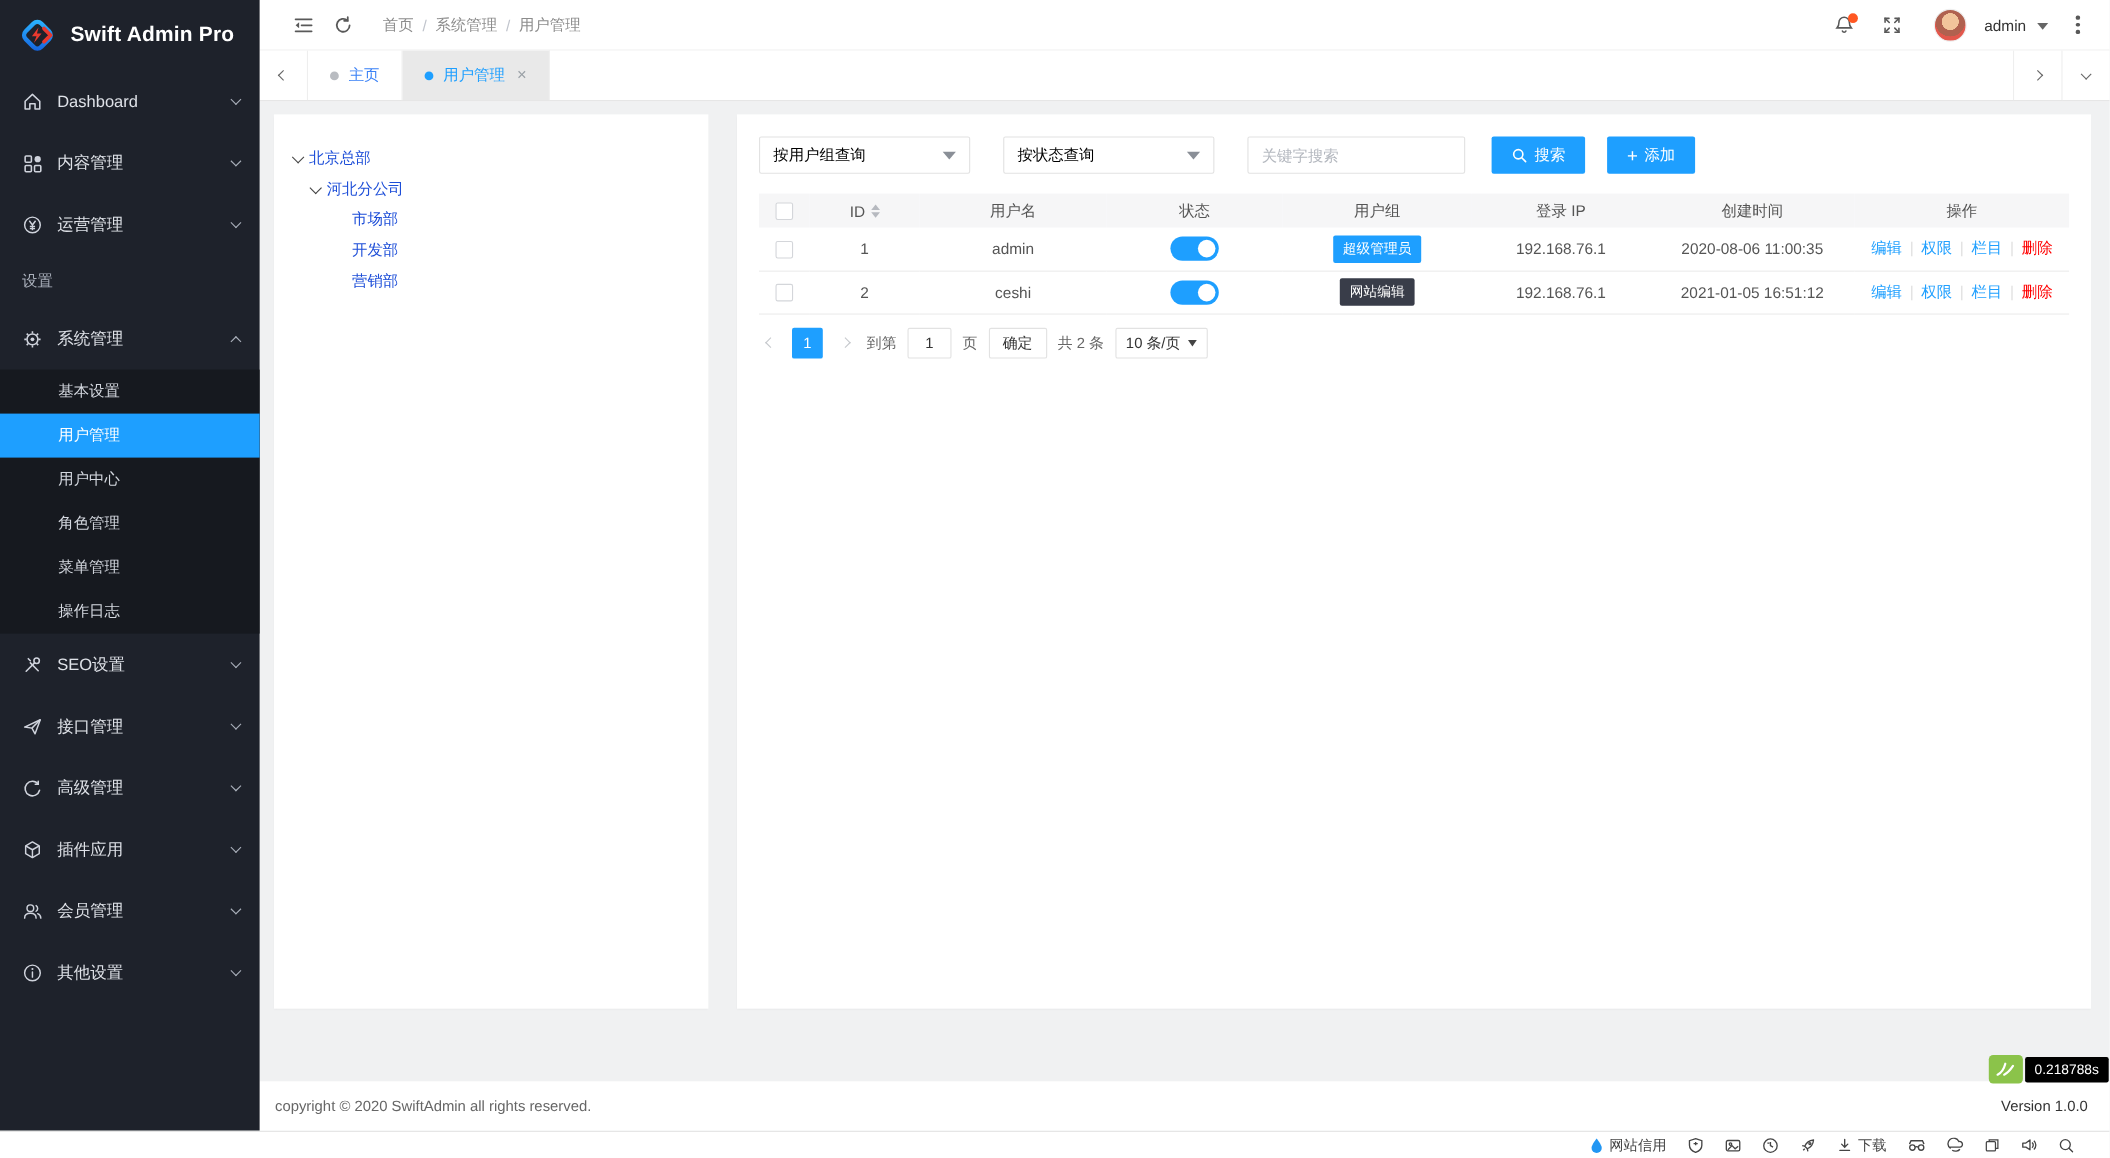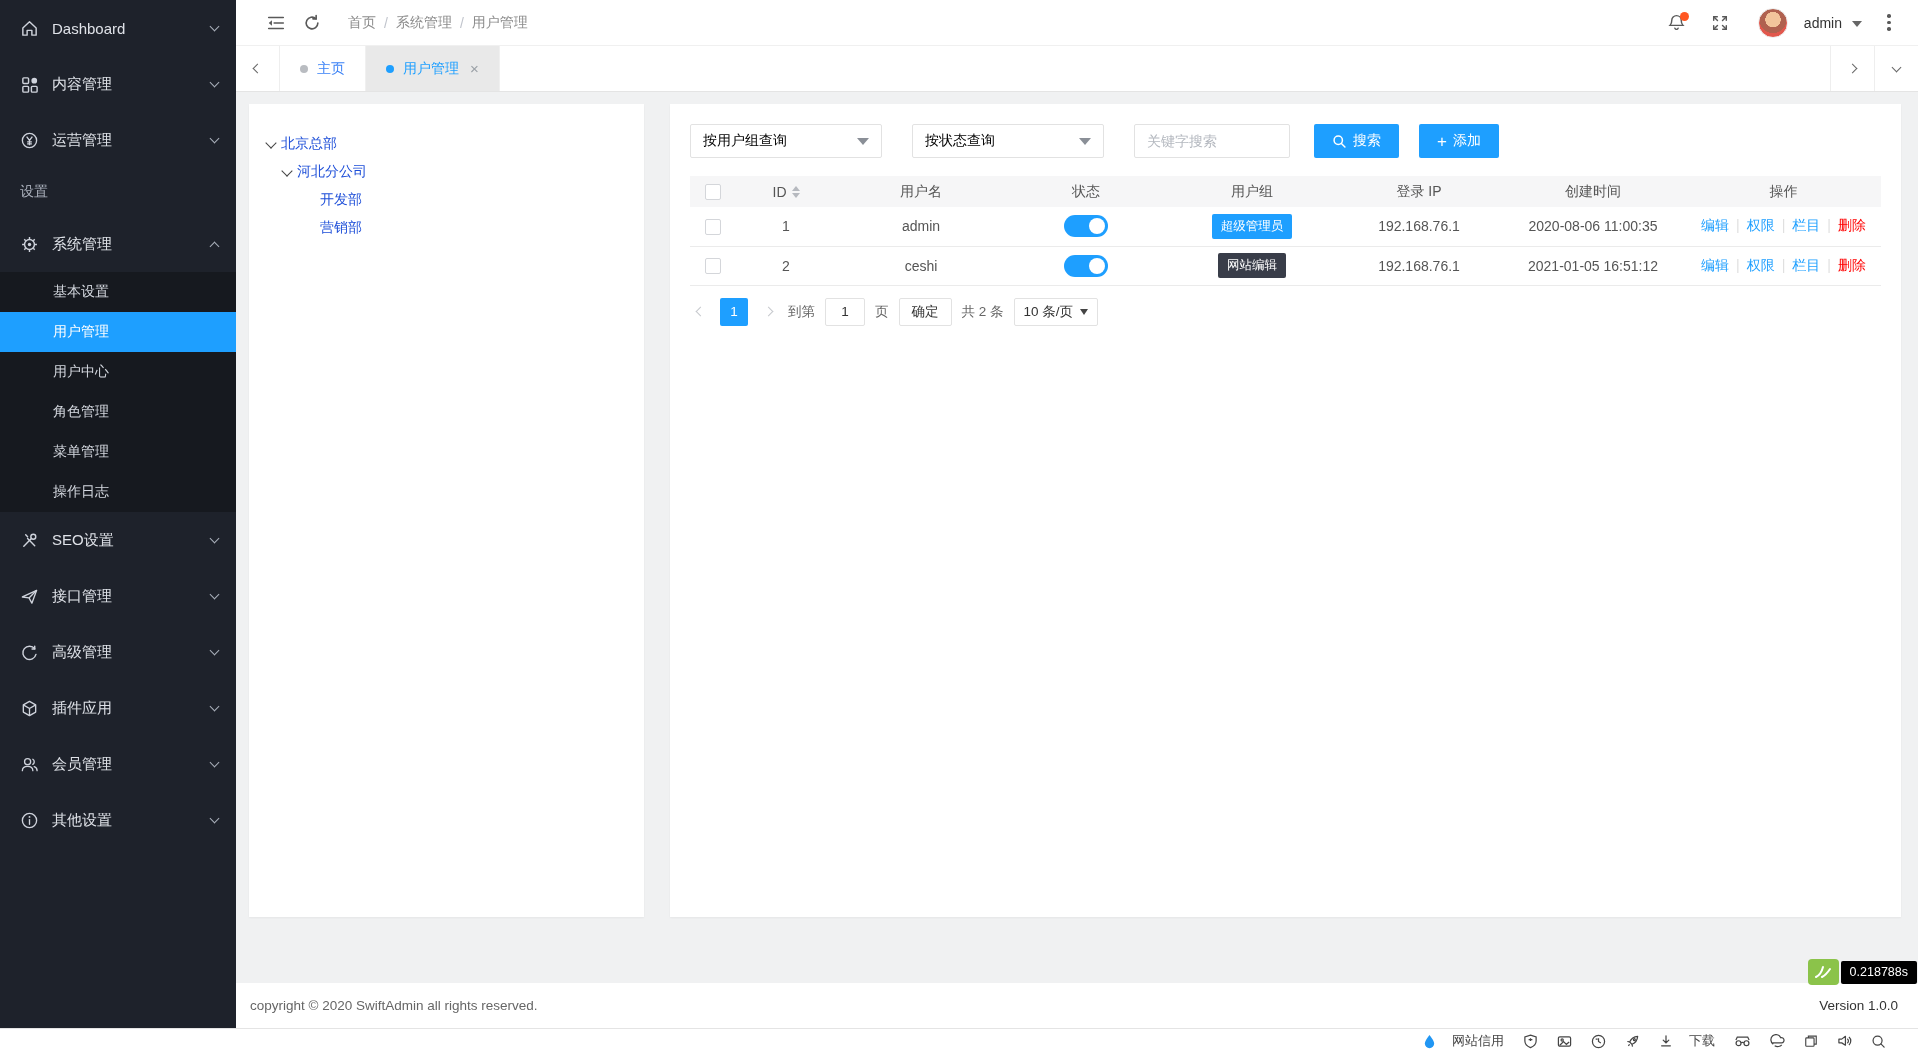--- a/index.html
+++ b/index.html
@@ -57,21 +57,21 @@
 
   
   .tree-row { display:flex; align-items:center; height:28px; color:#1d4ed8; font-size:14px; cursor:pointer; }
   .tree-row .tcaret { color:#444; margin-right:6px; width:8px; height:8px; border-width:1.5px; }
   .ind-1 { padding-left:16px; } .ind-2 { padding-left:53px; }
 
   
   .filter-row { display:flex; align-items:center; }
   .fake-select { width:192px; height:34px; border:1px solid #e2e2e2; border-radius:2px; display:flex; align-items:center; padding:0 12px; color:#000000; margin-right:30px; cursor:pointer; background:#fff; }
   .fake-select .fs-caret { margin-left:auto; width:0; height:0; border-left:6px solid transparent; border-right:6px solid transparent; border-top:7px solid #8a8f97; }
-  .kw-input { width:156px; height:34px; border:1px solid #e2e2e2; border-radius:2px; padding:0 12px; font-size:14px; color:#555; outline:none; }
+  .kw-input { width:198px; height:34px; border:1px solid #e2e2e2; border-radius:2px; padding:0 12px; font-size:14px; color:#555; outline:none; }
   .kw-input::placeholder { color:#b4b8bf; }
   .btn { height:34px; padding:0 18px; background:#1e9fff; border:none; border-radius:2px; color:#fff; font-size:14px; display:flex; align-items:center; gap:6px; cursor:pointer; font-family:inherit; }
   .btn.search { margin-left:24px; }
   .btn.add { margin-left:20px; }
   .btn .plus { font-size:17px; line-height:1; }
 
   
   table { width:100%; border-collapse:collapse; margin-top:18px; table-layout:fixed; }
   thead tr { background:#f6f6f7; height:31px; }
   th { font-weight:normal; color:#555; font-size:14px; text-align:center; }
@@ -101,31 +101,47 @@
   .pg-select { height:28px; border:1px solid #e2e2e2; border-radius:2px; display:flex; align-items:center; gap:7px; padding:0 9px; color:#333; cursor:pointer; background:#fff; }
   .pg-select .fs-caret { width:0; height:0; border-left:4.5px solid transparent; border-right:4.5px solid transparent; border-top:6px solid #444; }
 
   
   .footer { position:absolute; left:236px; top:983px; right:0; height:45px; background:#fff; display:flex; align-items:center; padding:0 20px 0 14px; color:#666; font-size:13.5px; }
   .footer .version { margin-left:auto; color:#333; }
   .debug { position:absolute; top:959px; right:1px; display:flex; align-items:center; z-index:6; }
   .debug .tp-logo { width:31px; height:26px; background:#8bc34a; border-radius:4px; display:flex; align-items:center; justify-content:center; }
   .debug .tp-time { margin-left:2px; height:23px; background:#000; color:#fff; font-size:12.5px; display:flex; align-items:center; padding:0 9px; border-radius:2px; }
   .taskbar { position:absolute; left:0; top:1028px; right:0; height:25px; background:#fff; border-top:1px solid #e4e4e4; display:flex; align-items:center; justify-content:flex-end; gap:19px; padding-right:32px; color:#454545; font-size:13px; z-index:7; }
-  .tb-item { display:flex; align-items:center; gap:16px; cursor:pointer; color:#454545; }
+  .tb-item { display:flex; align-items:center; gap:5px; cursor:pointer; color:#454545; }
   .tb-item svg { display:block; }
 
   svg.ic { display:block; }
 </style>
 </head>
 <body>
 
 <div class="app">
 
   <aside class="sidebar">
+    <div class="logo-row">
+      <span>
+        <svg class="ic" width="36" height="36" viewBox="0 0 36 36">
+          <defs>
+              <linearGradient id="lg1" x1="0" y1="0" x2="1" y2="1">
+            <stop offset="0" stop-color="#2bb4ff"></stop>
+                <stop offset="1" stop-color="#1565e0"></stop>
+          </linearGradient>
+            </defs>
+          <rect x="8" y="8" width="20" height="20" rx="5" fill="none" stroke="url(#lg1)" stroke-width="4" transform="rotate(45 18 18)"></rect>
+          <path d="M24 12 l6 6 -6 6" fill="none" stroke="#e8392e" stroke-width="3.4" stroke-linecap="round" stroke-linejoin="round"></path>
+          <path d="M19 11 l-6 8 h4.2 l-2.4 6 7-8.6 h-4.2 z" fill="#e8392e"></path>
+        </svg>
+      </span>
+      <span class="brand">Swift Admin Pro</span>
+    </div>
 
     <div class="menu-item">
       <span class="mi-icon">
         <svg class="ic" width="19" height="19" viewBox="0 0 20 20" fill="none" stroke="currentColor" stroke-width="1.5" stroke-linejoin="round">
             <path d="M3 9.5 L10 3 L17 9.5 V17 H12.5 V12 H7.5 V17 H3 Z"></path>
           </svg>
       </span>
       <span class="mi-label">Dashboard</span>
       <span class="chev down"></span>
     </div>
@@ -315,20 +331,23 @@
   </div>
 
   <section class="panel tree-panel">
     <div class="tree-row">
       <span class="chev down tcaret"></span>
       <span>北京总部</span>
     </div>
     <div class="tree-row ind-1">
       <span class="chev down tcaret"></span>
       <span>河北分公司</span>
+    </div>
+    <div class="tree-row ind-2">
+      <span>市场部</span>
     </div>
     <div class="tree-row ind-2">
       <span>开发部</span>
     </div>
     <div class="tree-row ind-2">
       <span>营销部</span>
     </div>
   </section>
 
   <section class="panel main-panel">

